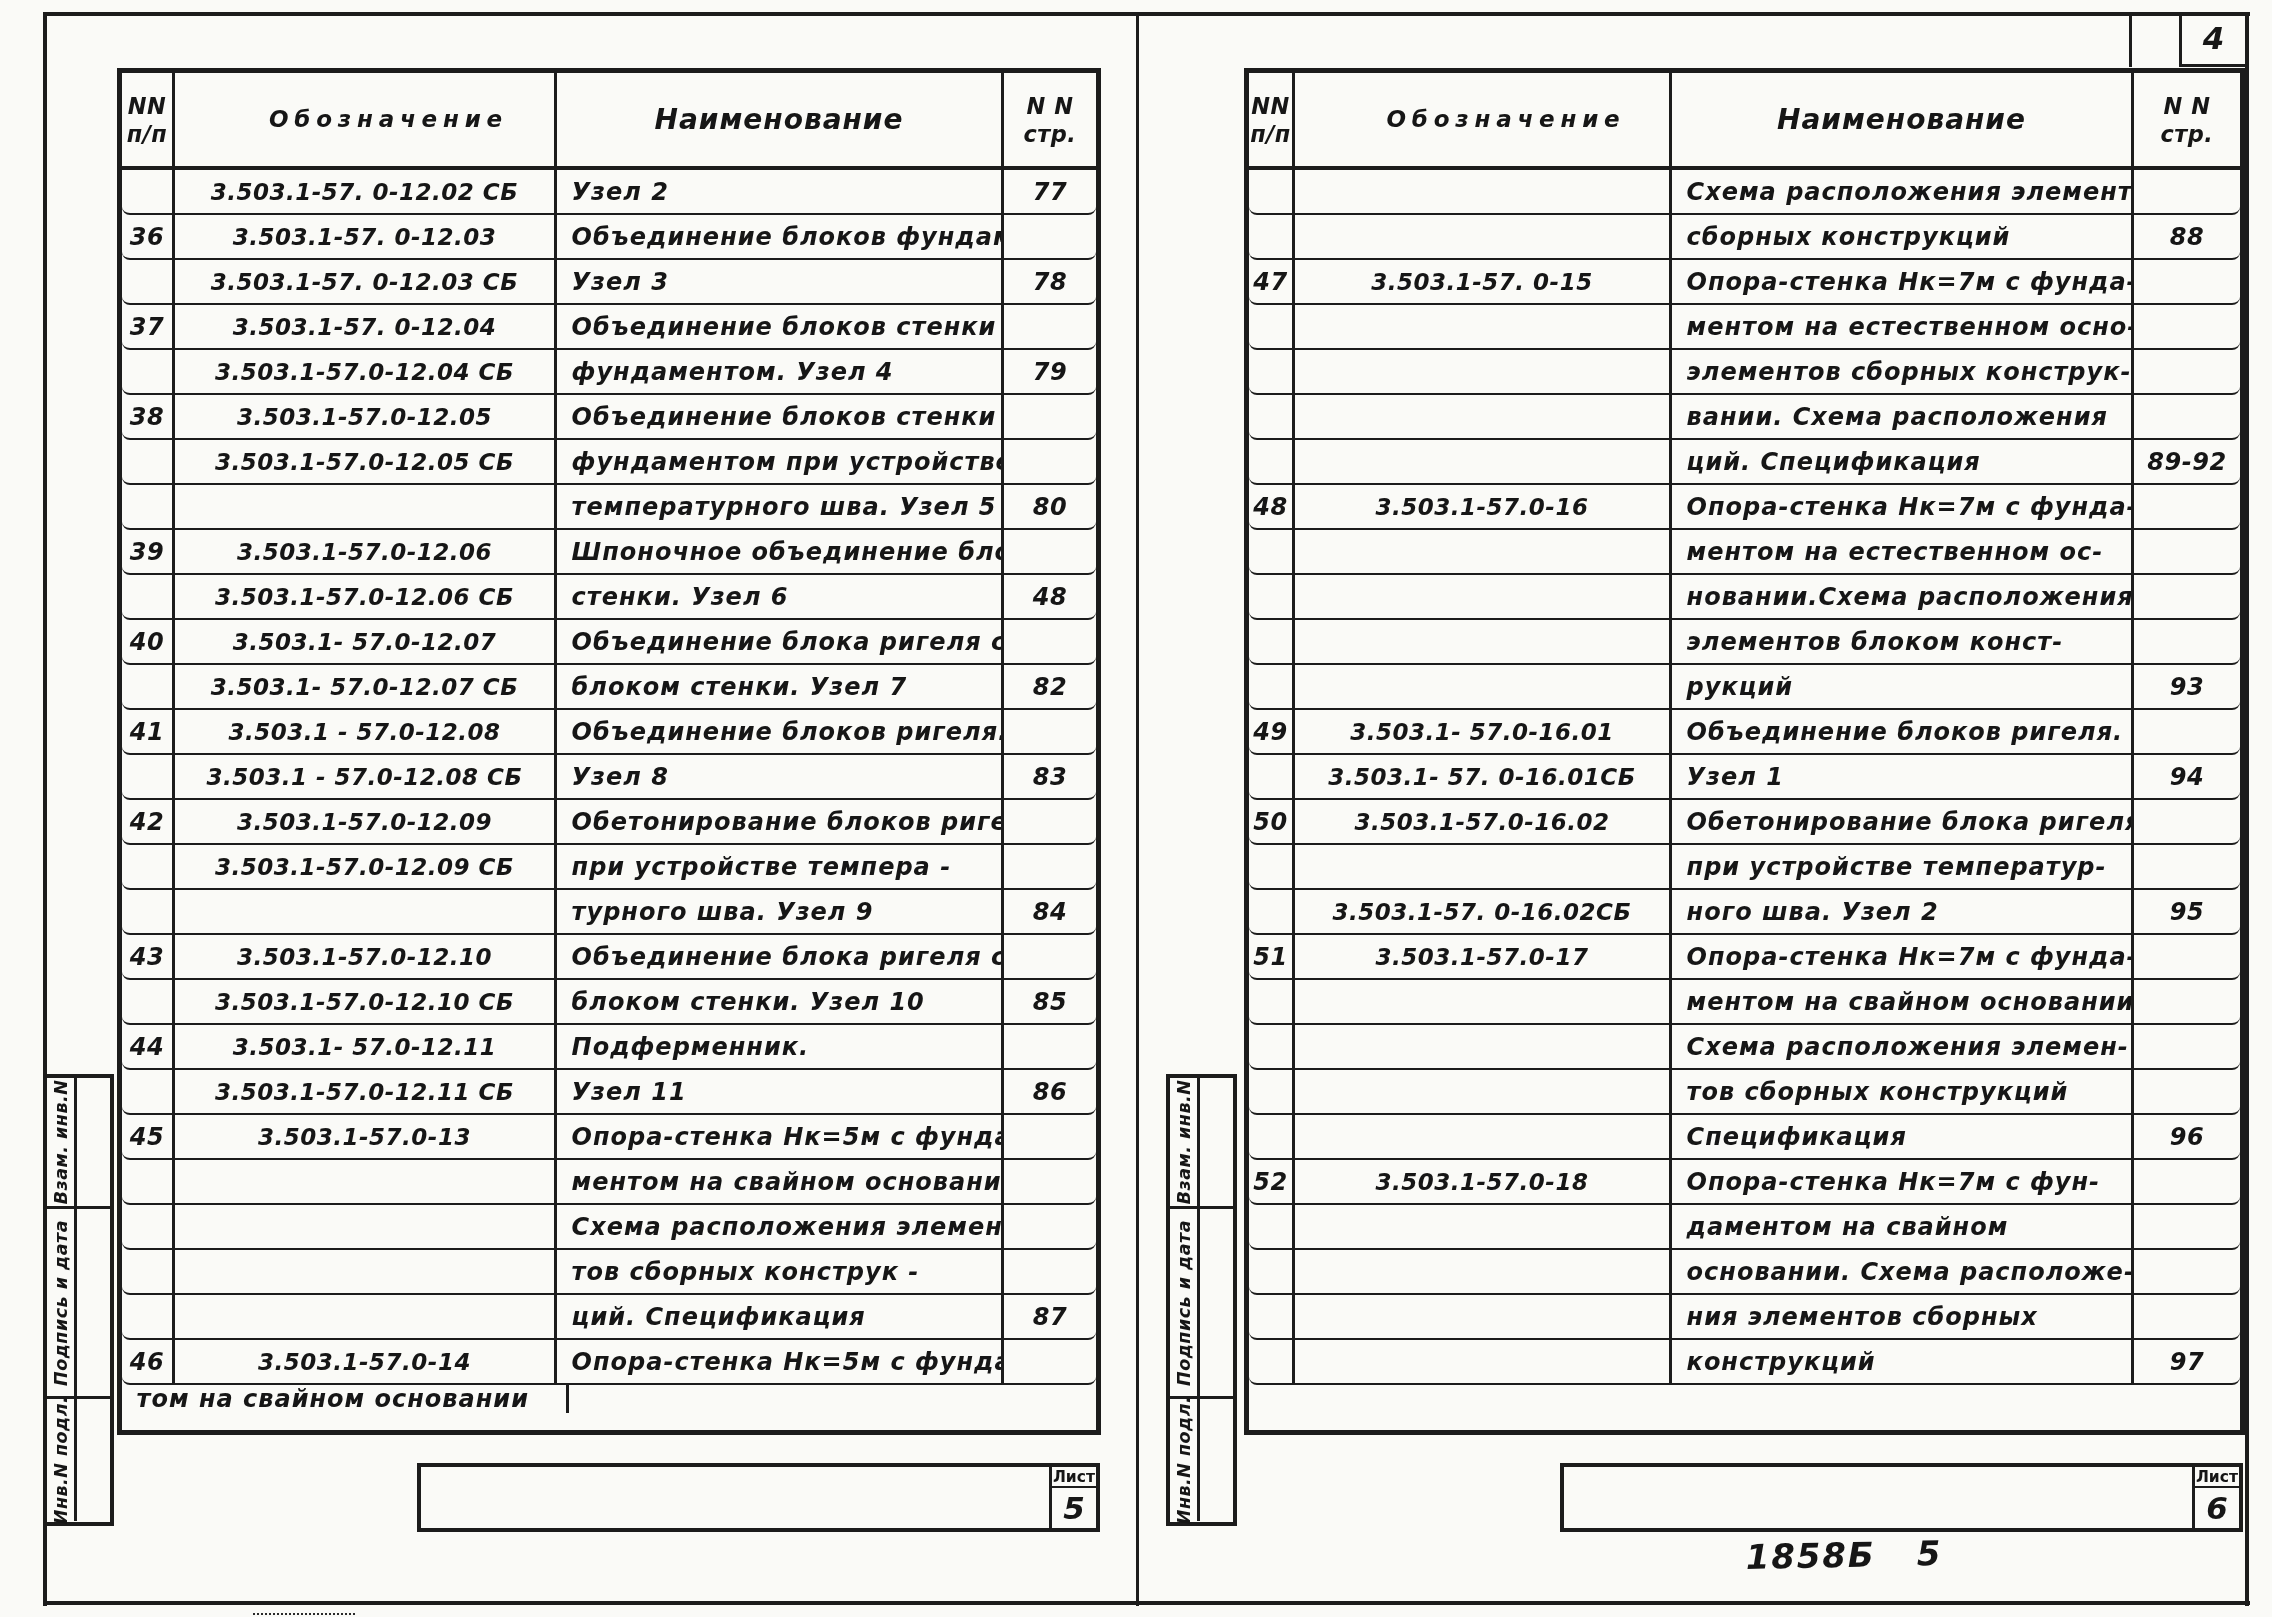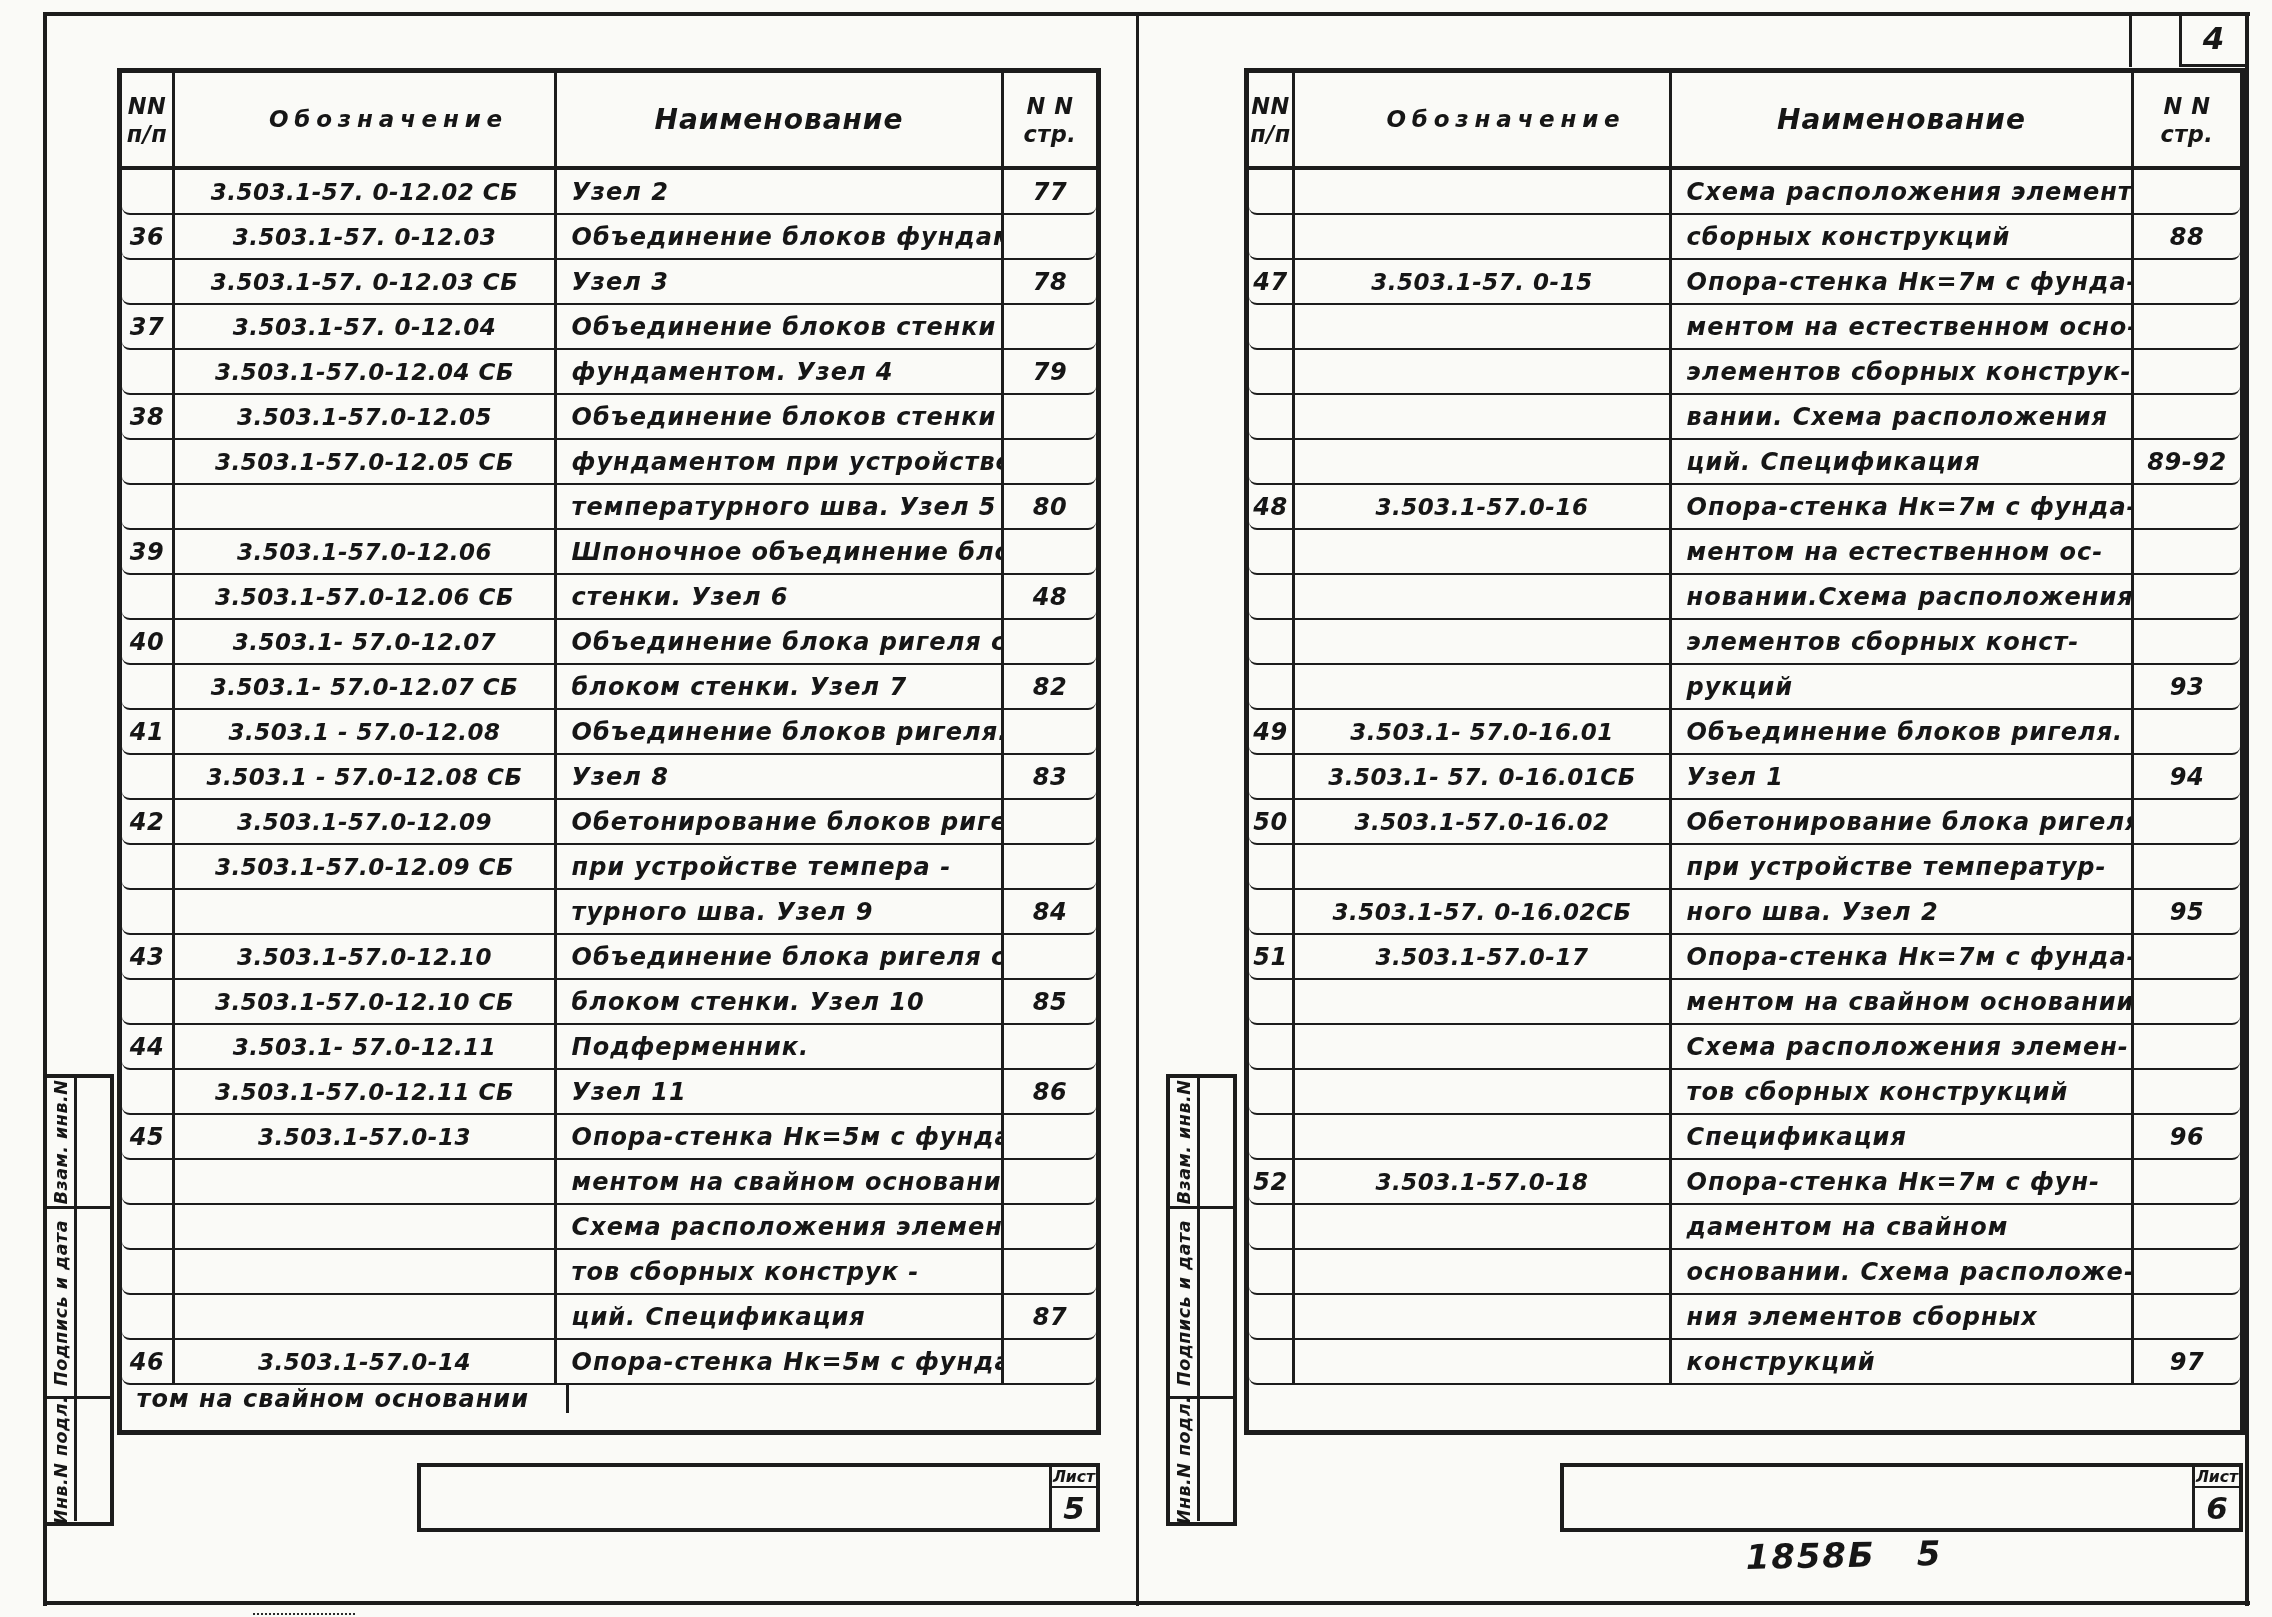--- a/index.html
+++ b/index.html
@@ -71,21 +71,21 @@
     border:4.4px solid #1c1c1c;box-sizing:border-box;
   }
   .strip .list-cell{
     position:absolute;right:0;top:0;bottom:0;width:47px;
     border-left:3.4px solid #1c1c1c;box-sizing:border-box;
     display:flex;flex-direction:column;
   }
   .list-cap{
     height:21.4px;border-bottom:2.9px solid #1c1c1c;box-sizing:border-box;
     display:flex;align-items:center;justify-content:center;
-    font-style:italic;font-weight:bold;font-size:15.6px;
+    font-weight:bold;font-size:15.6px;
   }
   .list-num{
     flex:1;display:flex;align-items:center;justify-content:center;
     font-style:italic;font-weight:bold;font-size:31px;
   }
   
   .corner-box{
     position:absolute;left:2179px;top:11.7px;width:66px;height:55px;
     border-left:3.9px solid #1c1c1c;border-bottom:3.9px solid #1c1c1c;
     box-sizing:border-box;
@@ -393,21 +393,21 @@
         </div>
         <div class="trow">
           <div class="cell col-num"></div>
           <div class="cell col-des"></div>
           <div class="cell col-name">новании.Схема расположения</div>
           <div class="cell col-page"></div>
         </div>
         <div class="trow">
           <div class="cell col-num"></div>
           <div class="cell col-des"></div>
-          <div class="cell col-name">элементов сборных конст-</div>
+          <div class="cell col-name">элементов блоком конст-</div>
           <div class="cell col-page"></div>
         </div>
         <div class="trow">
           <div class="cell col-num"></div>
           <div class="cell col-des"></div>
           <div class="cell col-name">рукций</div>
           <div class="cell col-page">93</div>
         </div>
         <div class="trow">
           <div class="cell col-num">49</div>

